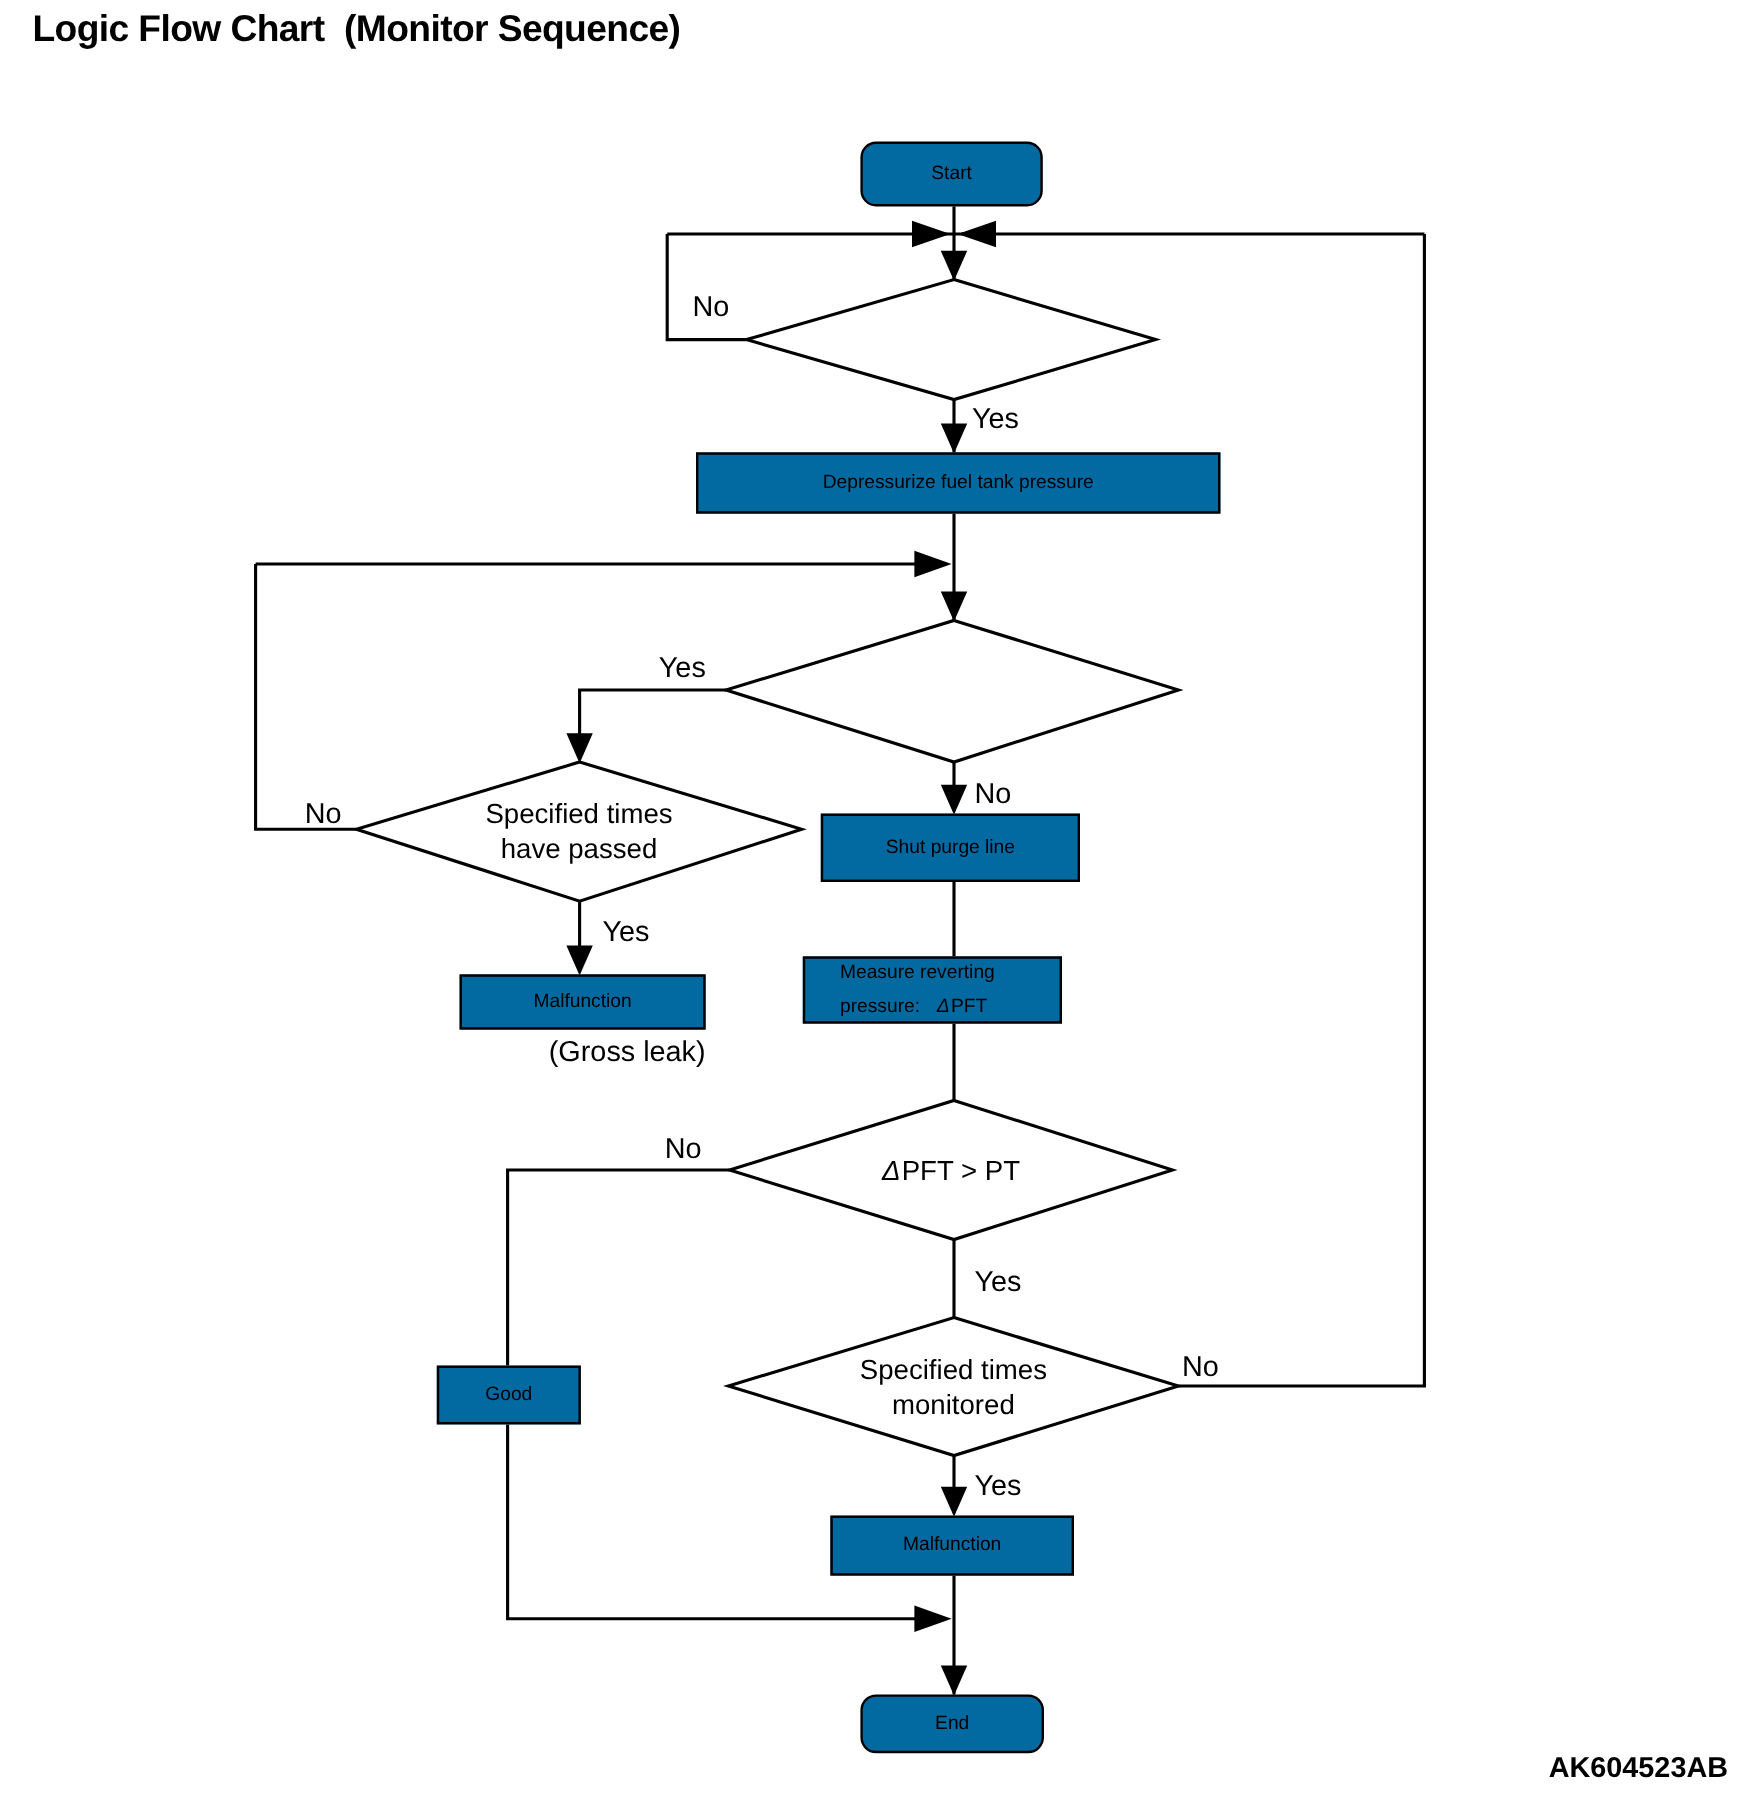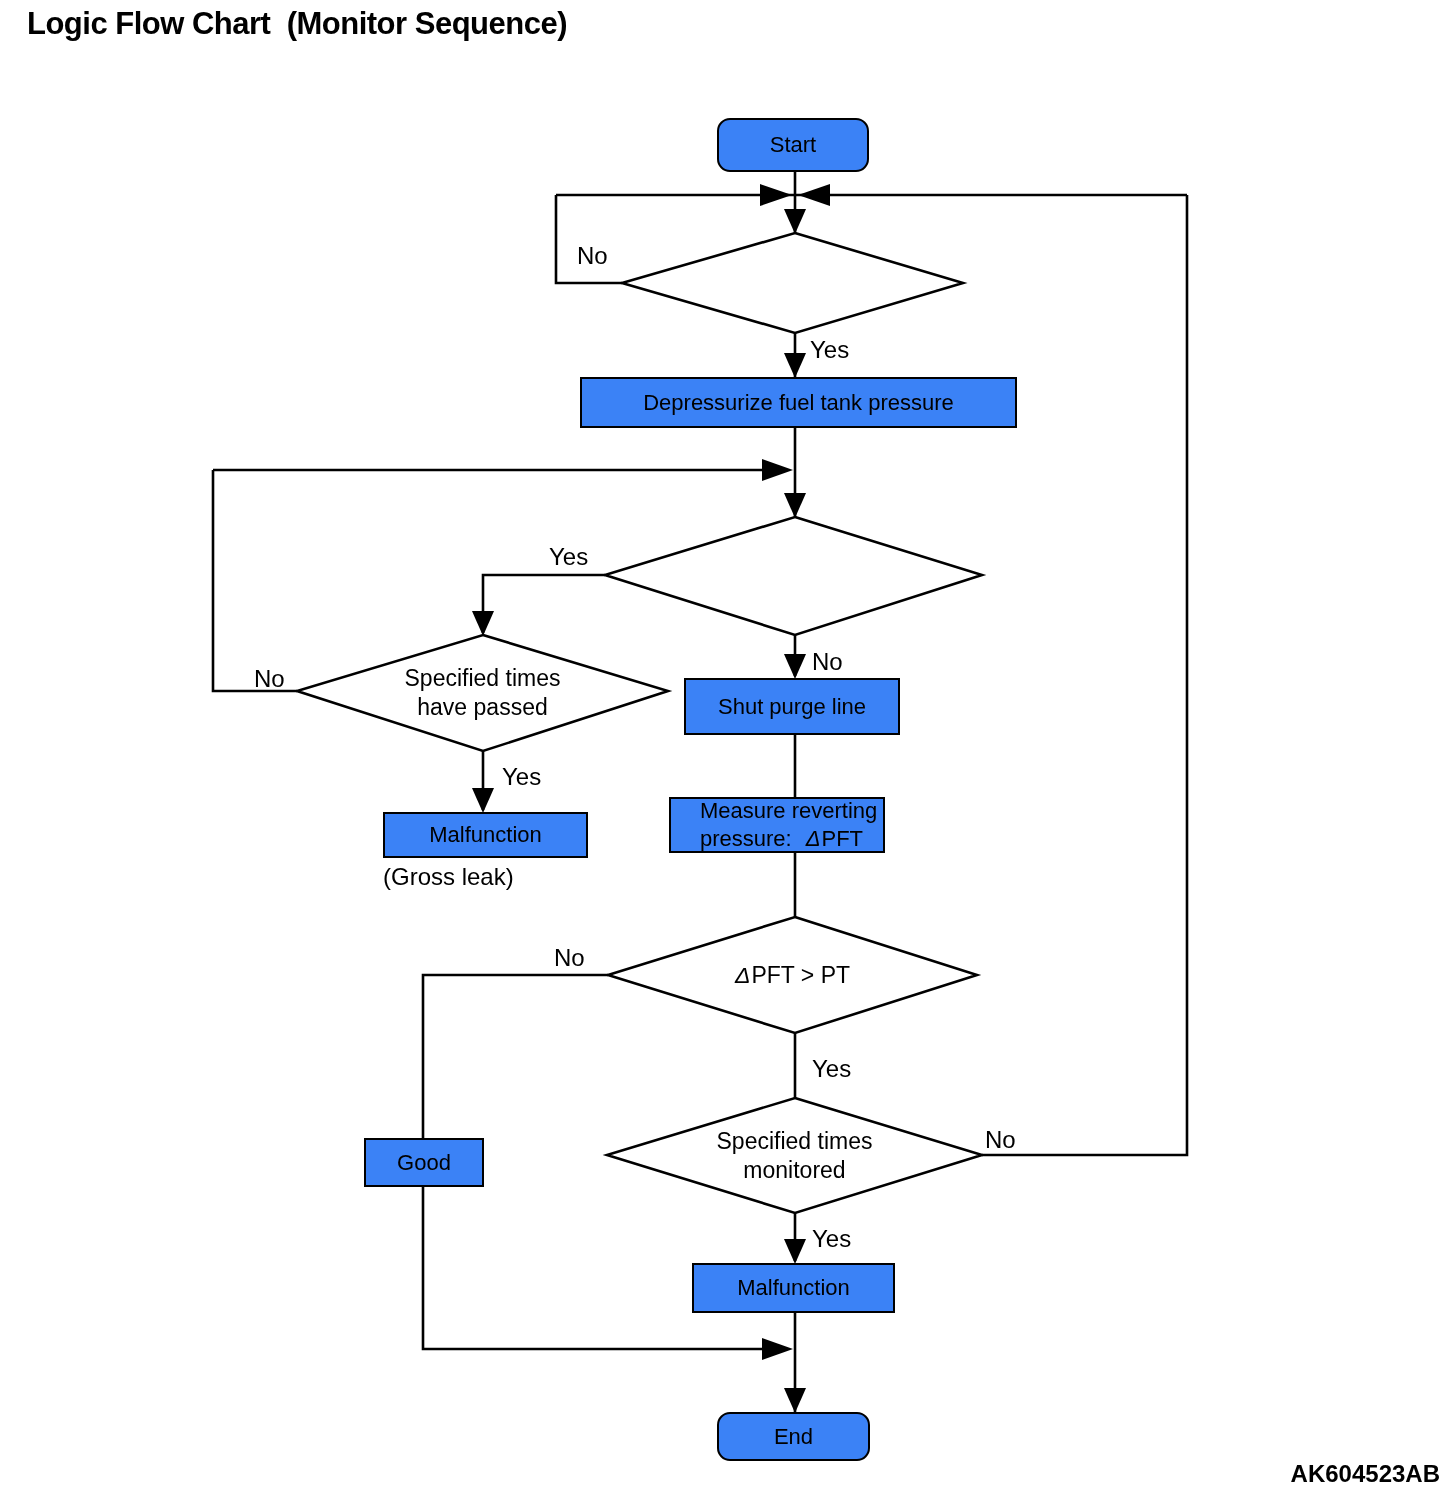--- a/index.html
+++ b/index.html
@@ -7,32 +7,32 @@
     position:relative;width:1456px;height:1496px;background:#ffffff;
     font-family:"Liberation Sans","DejaVu Sans",sans-serif;color:#000;
     overflow:hidden;
   }
   .title{
     position:absolute;left:27px;top:6px;font-size:31px;font-weight:bold;
     letter-spacing:-0.5px;white-space:pre;
   }
   .wires{position:absolute;left:0;top:0;z-index:1;}
   .node{
-    position:absolute;z-index:2;background:#3b82f6;border:2px solid #000;
+    position:absolute;z-index:2;background:#0369a1;border:2px solid #000;
     display:flex;align-items:center;justify-content:center;text-align:center;
-    font-size:22px;line-height:28px;box-sizing:border-box;
+    font-size:16px;line-height:28px;box-sizing:border-box;
   }
   .terminator{border-radius:13px;border-width:2px;}
   .dtext{
     position:absolute;z-index:3;display:flex;flex-direction:column;
     align-items:center;justify-content:center;text-align:center;
     font-size:23px;line-height:29px;
   }
   .blabel{position:absolute;z-index:3;font-size:24px;white-space:nowrap;}
-  .note{position:absolute;z-index:3;font-size:24px;text-align:left;}
+  .note{position:absolute;z-index:3;font-size:24px;text-align:right;}
   .measure-body{display:flex;flex-direction:column;align-items:flex-start;text-align:left;}
   .delta{font-style:italic;margin-right:1px;}
   .gap{display:inline-block;width:14px;}
   .figure-code{
     position:absolute;right:16px;top:1460px;font-size:24px;font-weight:bold;z-index:3;
   }
   .nowrap{white-space:nowrap;}
 </style>
 </head>
 <body>

